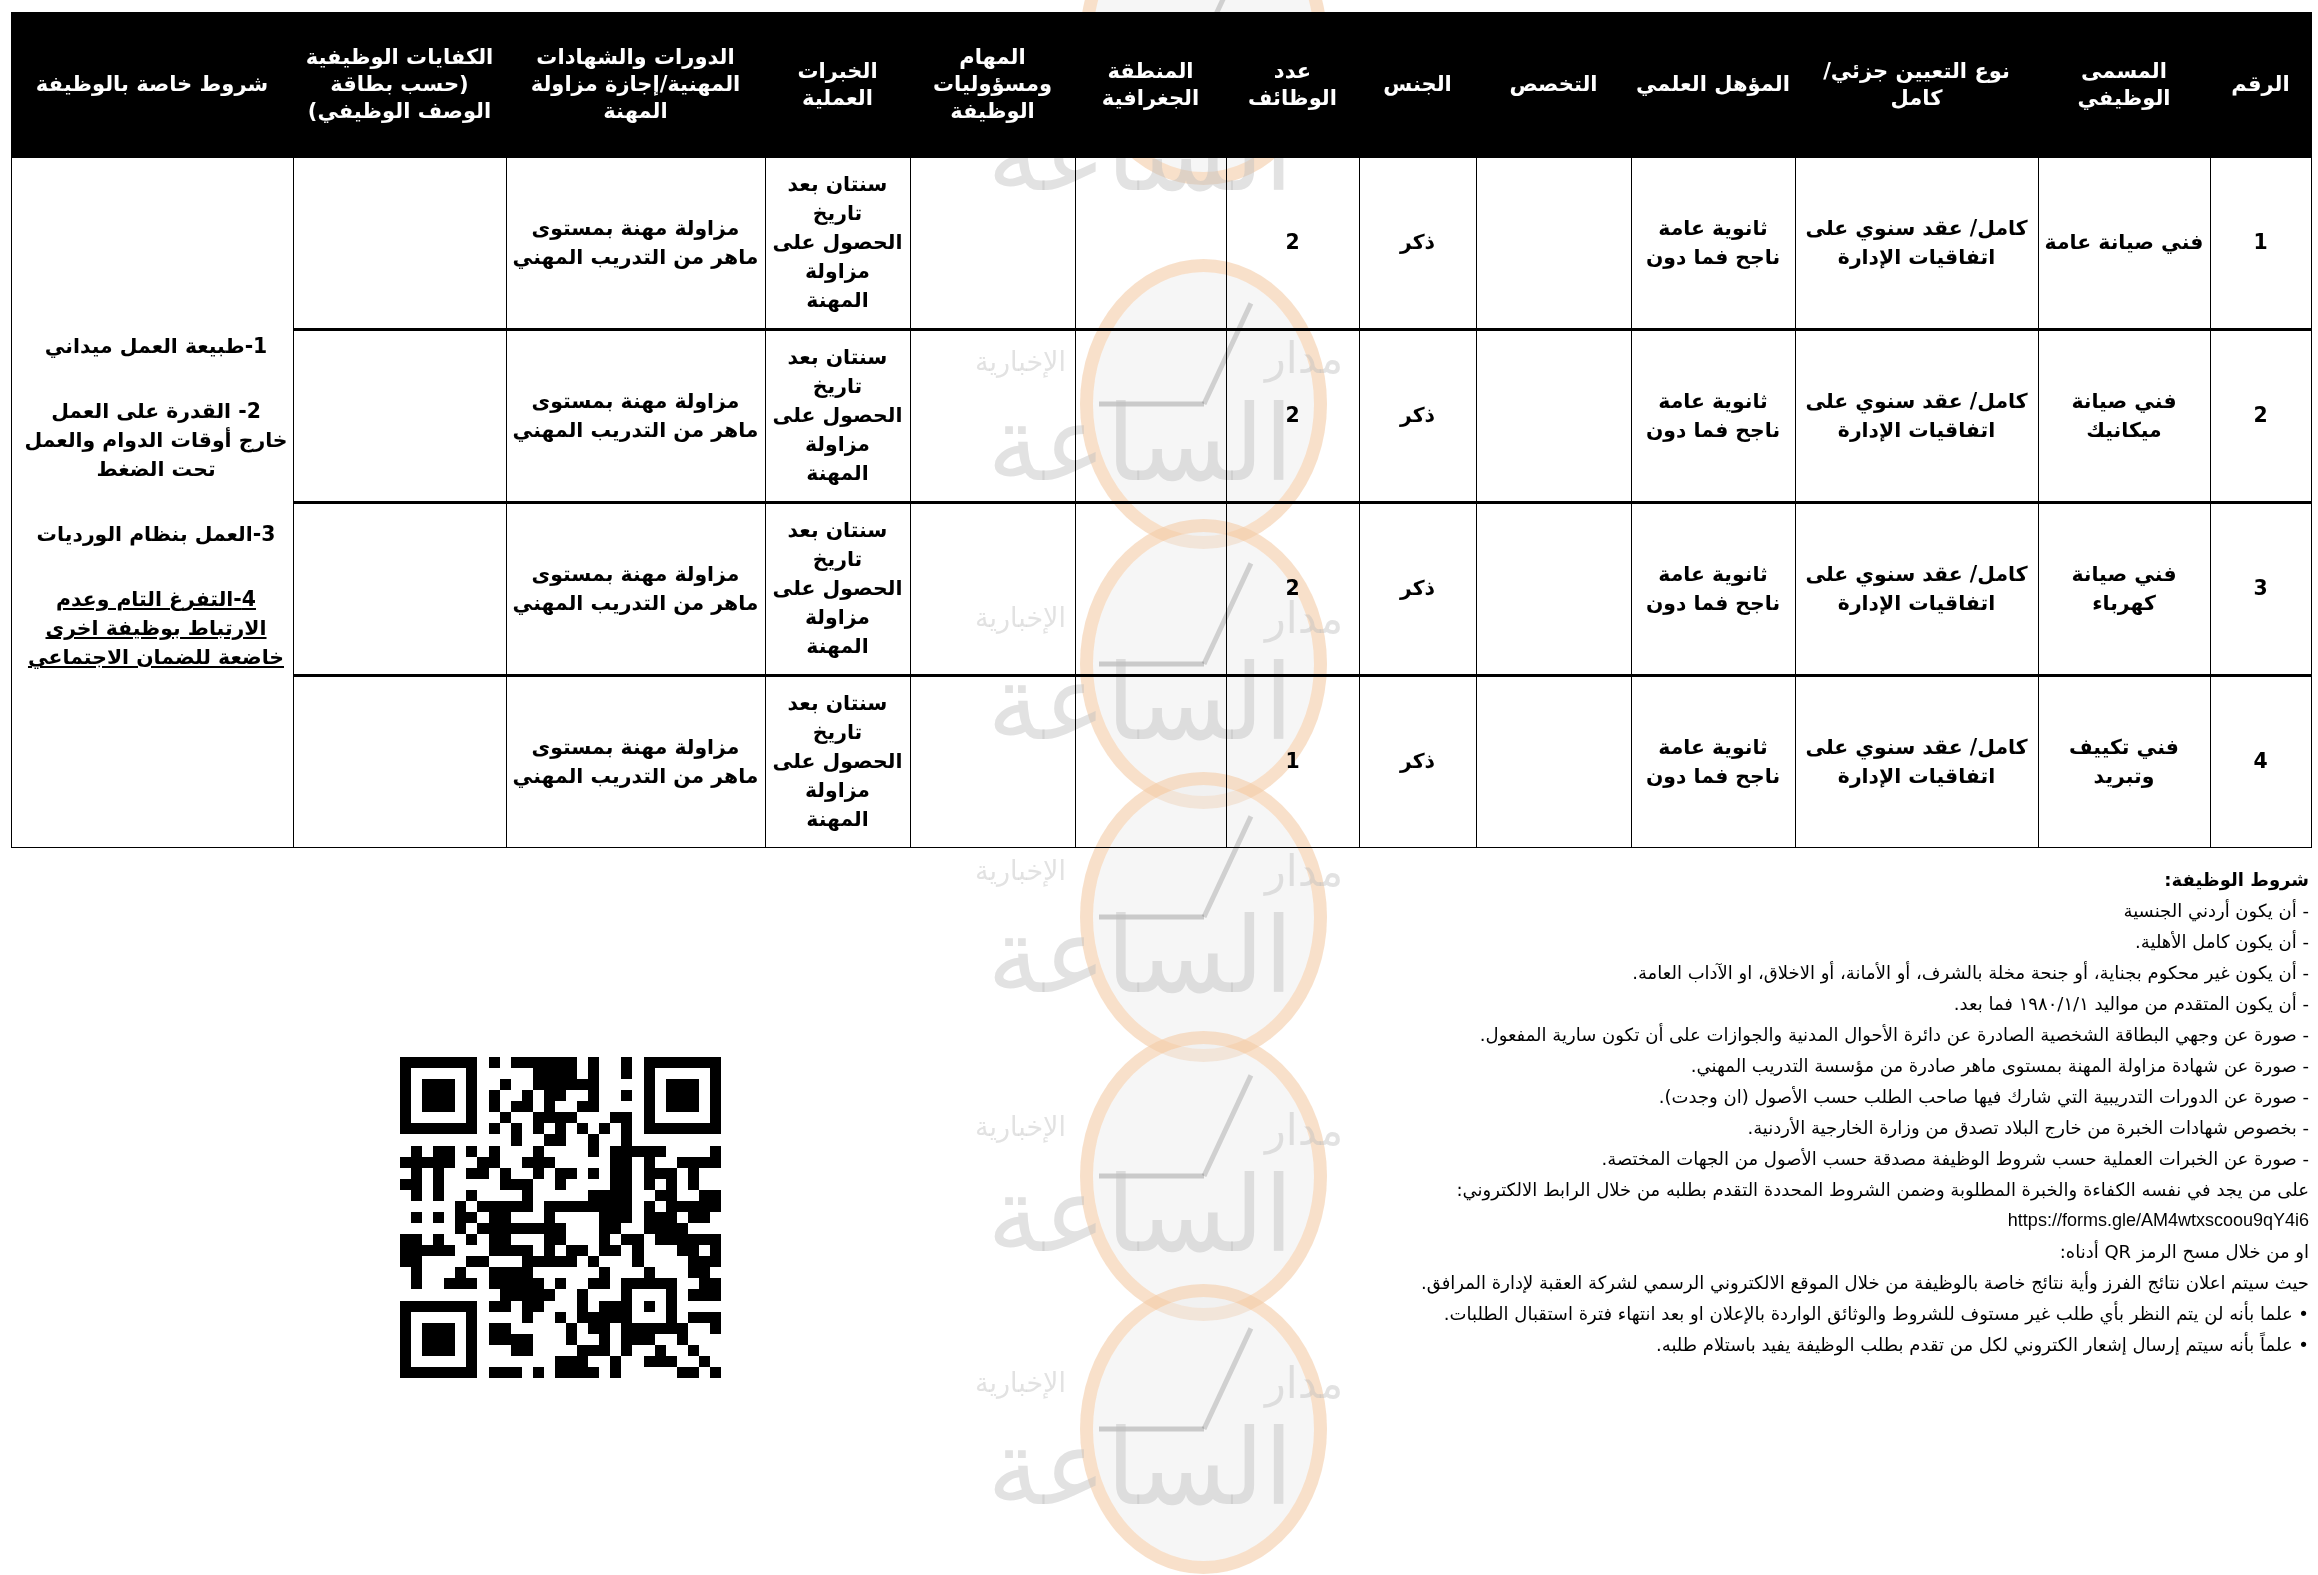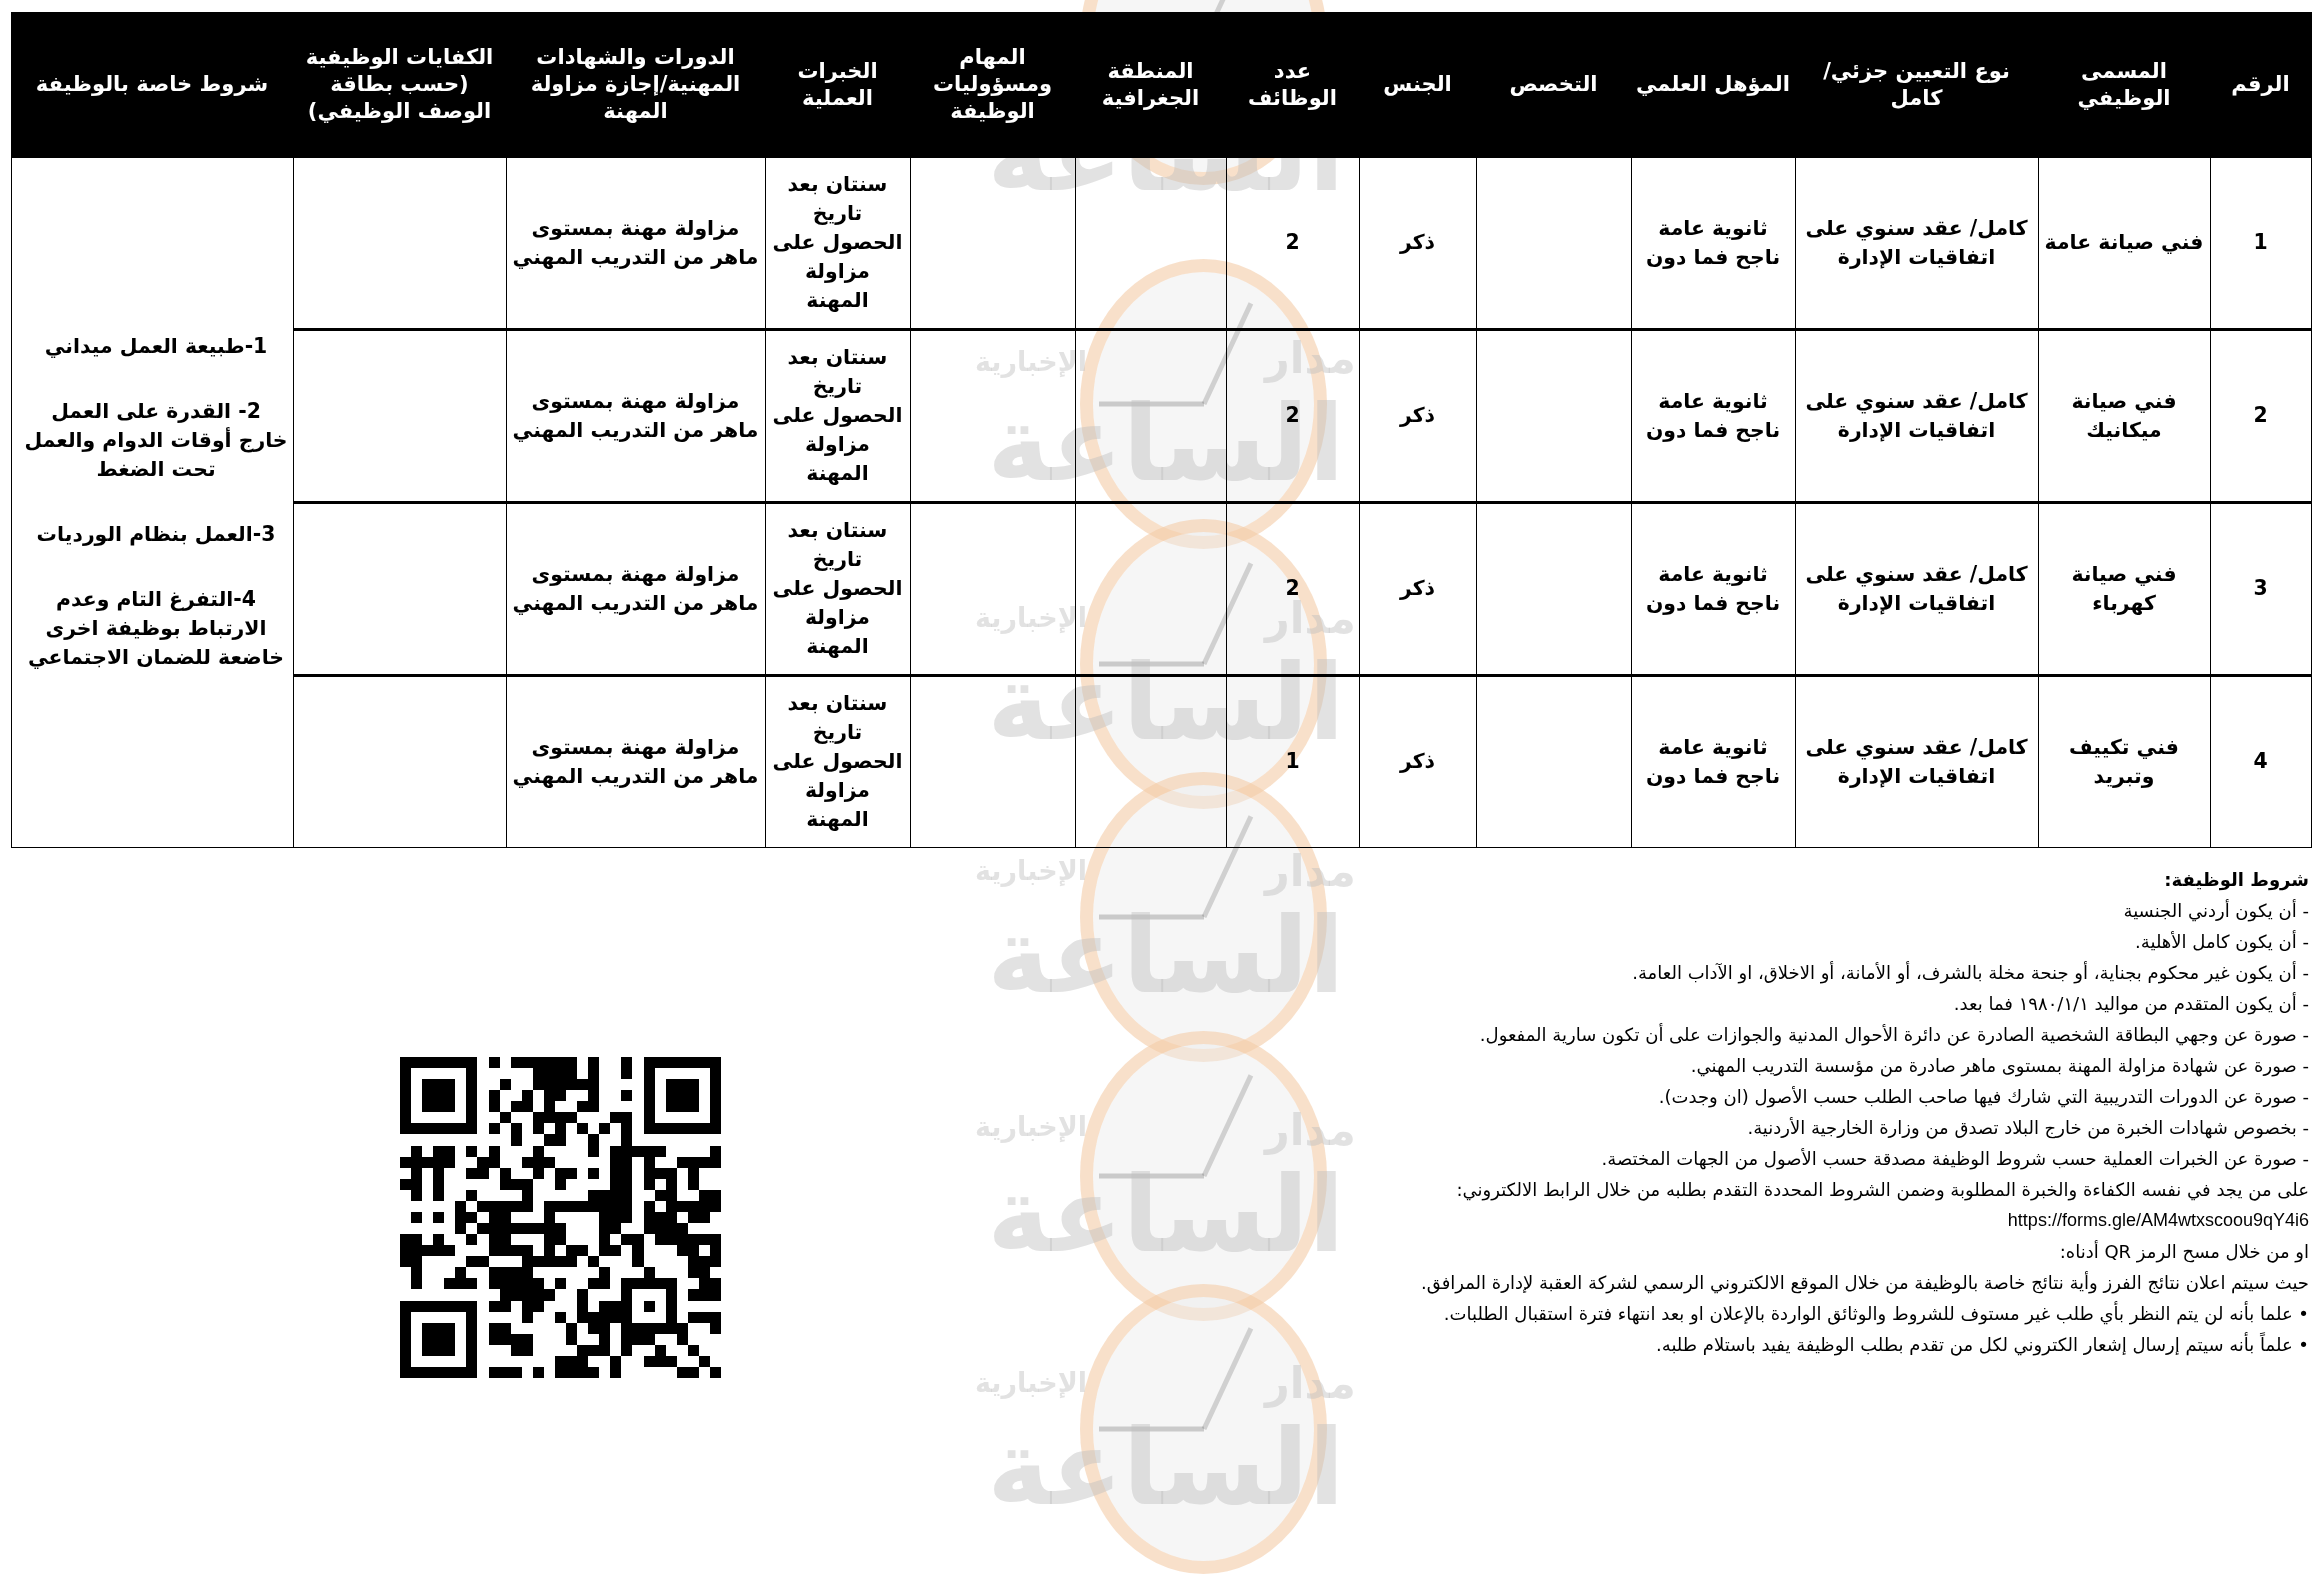--- a/index.html
+++ b/index.html
@@ -15,42 +15,42 @@
   }
   .wm-clock::before {
     content:""; position:absolute; left:50%; top:50%; width:105px; height:5px;
     background:rgba(120,120,120,0.35); transform:translate(-100%,-50%);
   }
   .wm-clock::after {
     content:""; position:absolute; left:50%; top:50%; width:5px; height:111px;
     background:rgba(120,120,120,0.3); transform:translate(-50%,-100%) rotate(25deg); transform-origin:bottom center;
   }
   .wm-text {
-    position:absolute; font-family:"DejaVu Sans", sans-serif; font-weight:bold;
+    position:absolute; font-family:"DejaVu Sans", sans-serif; font-weight:normal;
     color:rgba(190,190,190,0.45); white-space:nowrap; direction:rtl;
   }
   table.jobs {
     position:absolute; left:10.5px; top:11.7px; border-collapse:collapse; direction:rtl;
     table-layout:fixed; z-index:2;
   }
   table.jobs th {
     background:#000; color:#fff; font-weight:bold; font-size:21px; line-height:27px;
     height:144px; border:1.9px solid #000; text-align:center; vertical-align:middle; padding:0 3.7px;
   }
   table.jobs td {
     border:1.9px solid #000; text-align:center; vertical-align:middle; font-weight:bold;
     font-size:20.4px; line-height:29px; padding:0 5px; background:transparent;
   }
   table.jobs tr.row td { height:170px; }
   table.jobs tr.row + tr.row td { border-top-width:3.1px; }
   td.num-big { font-size:27px; }
   td.idx { font-size:27px; }
   td.special { font-size:20.4px; line-height:29px; }
   .special p { margin:0 0 36px 8px; }
-  .special p:last-child { margin-bottom:0; }
+  .special p:last-child { margin-bottom:0;text-decoration:underline; }
 
   .notes {
     position:absolute; right:10px; top:864px; width:1370px; direction:rtl; text-align:right;
     font-size:18px; line-height:31px; z-index:2;
   }
   .notes .h { font-weight:bold; }
   .notes .link { direction:ltr; text-align:right; font-family:"Liberation Sans", sans-serif; }
   .notes .line { white-space:nowrap; }
 
   .qr {

